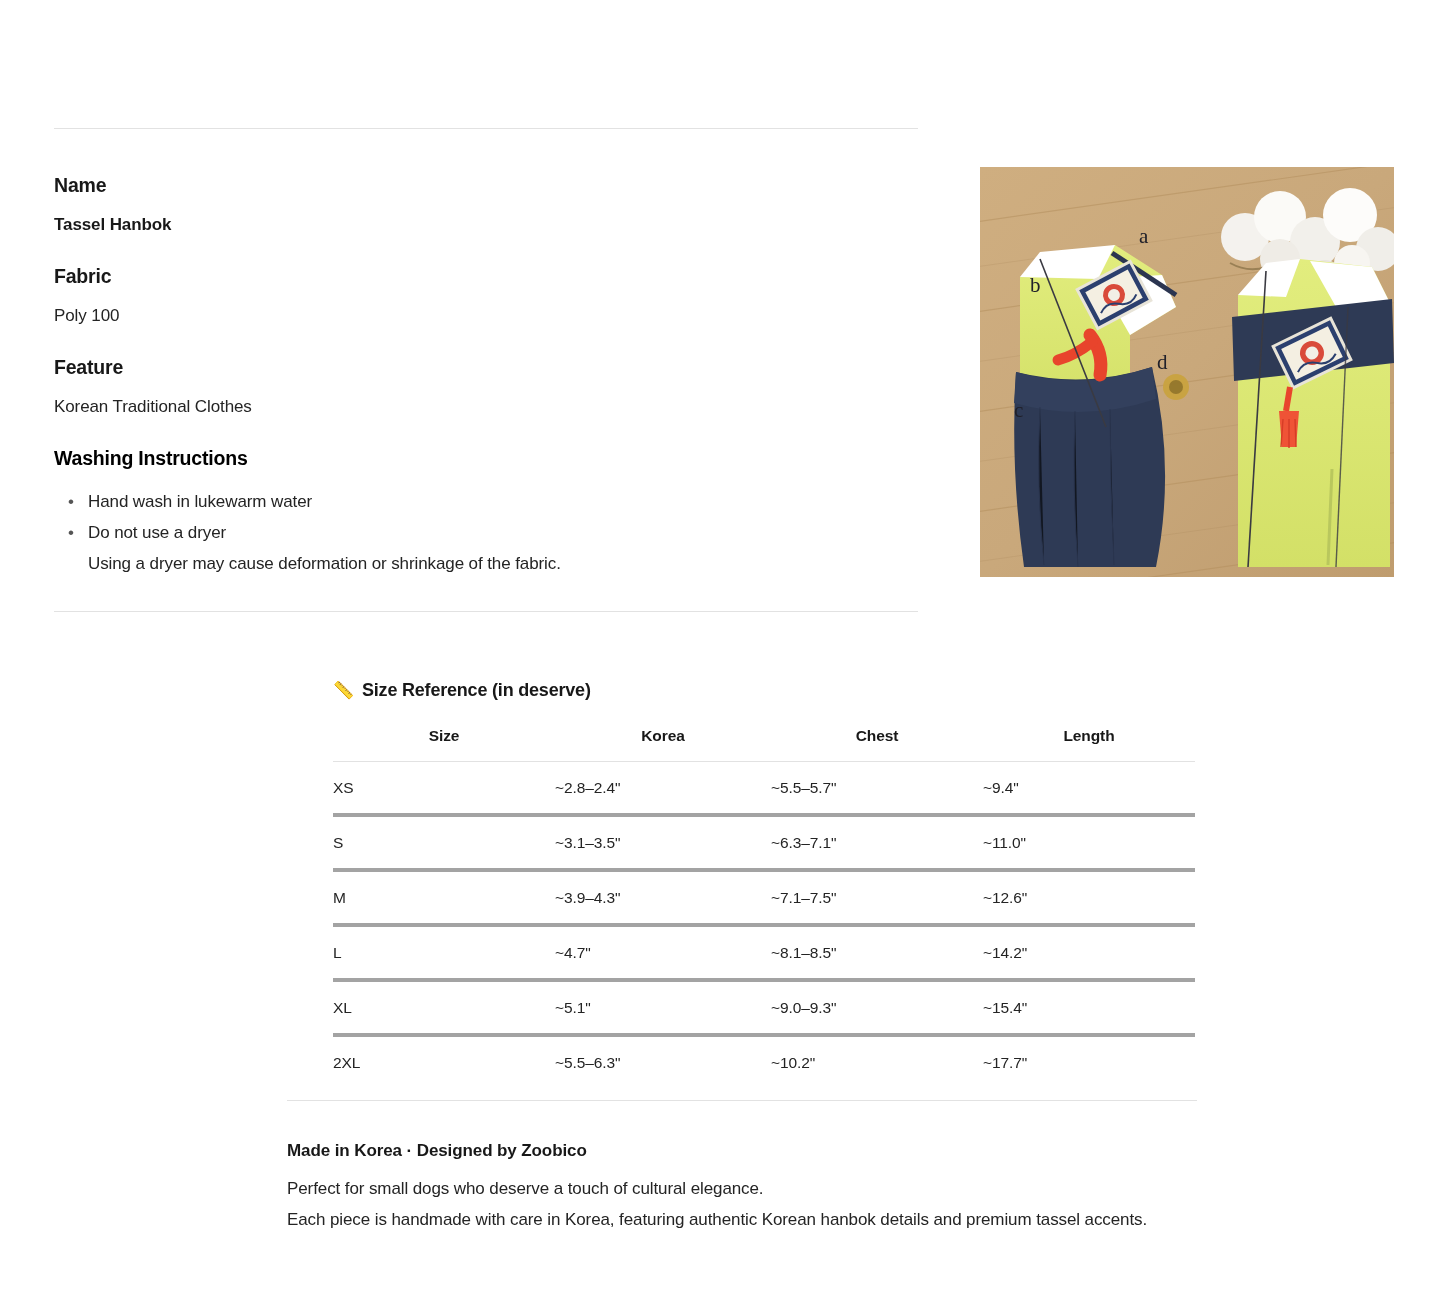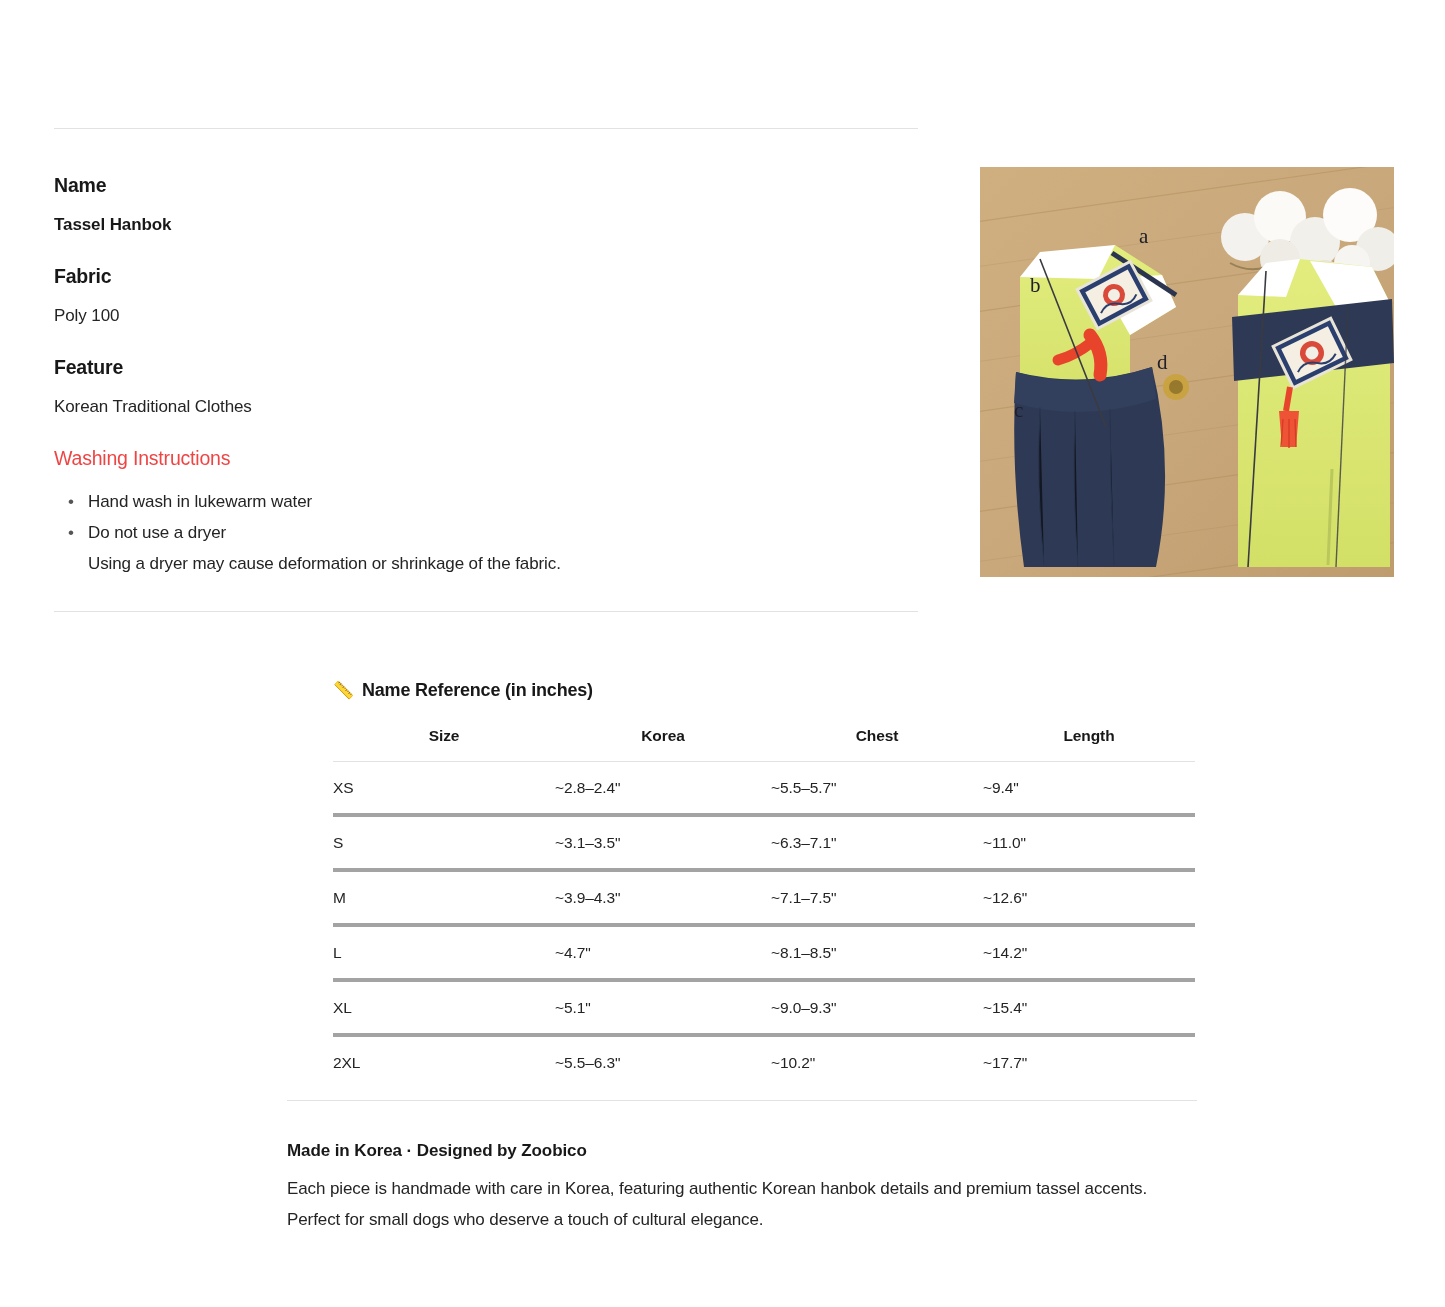--- a/index.html
+++ b/index.html
@@ -45,22 +45,22 @@
     margin: 0 0 30px 0;
     letter-spacing: -0.1px;
   }
   .field-value.bold {
     font-weight: bold;
     color: #181818;
   }
 
   .wash-title {
     font-size: 19.5px;
-    font-weight: normal;
-    color: #ef4444;
+    font-weight: bold;
+    color: #000000;
     margin: 4px 0 16px 0;
     letter-spacing: -0.2px;
   }
 
   ul.wash-list {
     list-style: none;
     margin: 0;
     padding: 0;
   }
   ul.wash-list li {
@@ -314,21 +314,21 @@
       <text class="ann" x="159" y="76">a</text>
       <text class="ann" x="50" y="125">b</text>
       <text class="ann" x="34" y="250">c</text>
       <text class="ann" x="177" y="202">d</text>
     </svg>
   </figure>
 
   <section class="size-section">
     <h3 class="size-title">
       <span class="ruler-icon">📏</span>
-      <span>Name Reference (in inches)</span>
+      <span>Size Reference (in deserve)</span>
     </h3>
 
     <table class="size-table">
       <colgroup>
         <col class="c-size">
           <col class="c-neck">
           <col class="c-chest">
           <col class="c-length">
       </colgroup>
       <thead>
@@ -375,17 +375,17 @@
           <td>~5.5–6.3"</td>
           <td>~10.2"</td>
           <td>~17.7"</td>
         </tr>
       </tbody>
     </table>
   </section>
 
   <section class="footer-note">
     <p class="footer-title">Made in Korea · Designed by Zoobico</p>
+    <p class="footer-text">Perfect for small dogs who deserve a touch of cultural elegance.</p>
     <p class="footer-text">Each piece is handmade with care in Korea, featuring authentic Korean hanbok details and premium tassel accents.</p>
-    <p class="footer-text">Perfect for small dogs who deserve a touch of cultural elegance.</p>
   </section>
 
 </div>
 
 </body></html>

